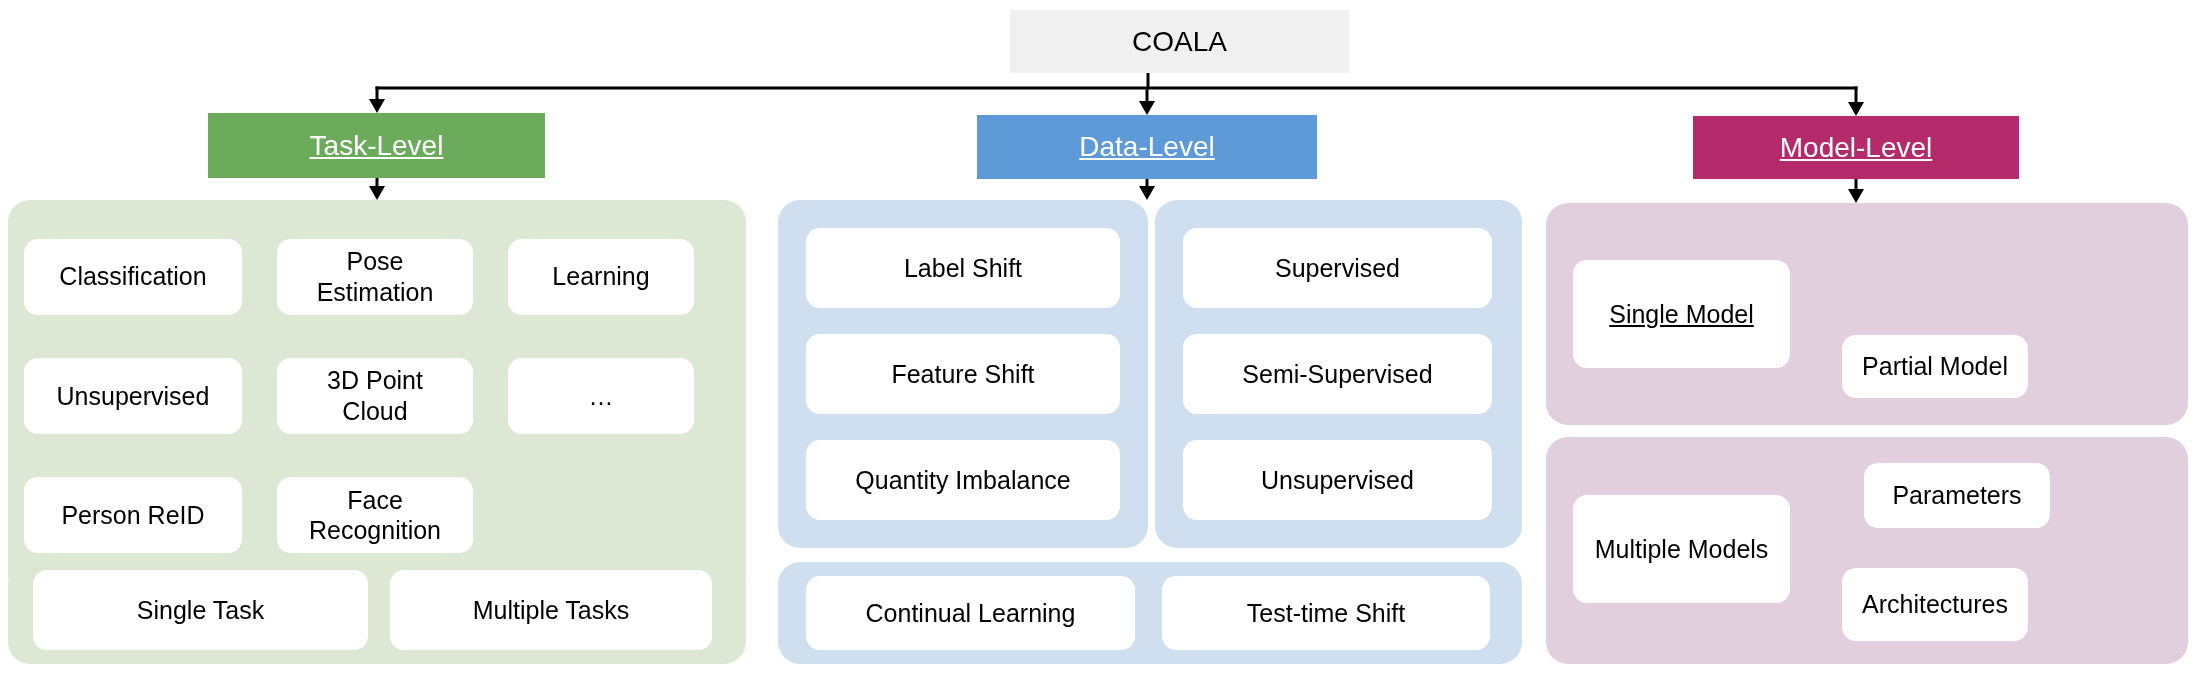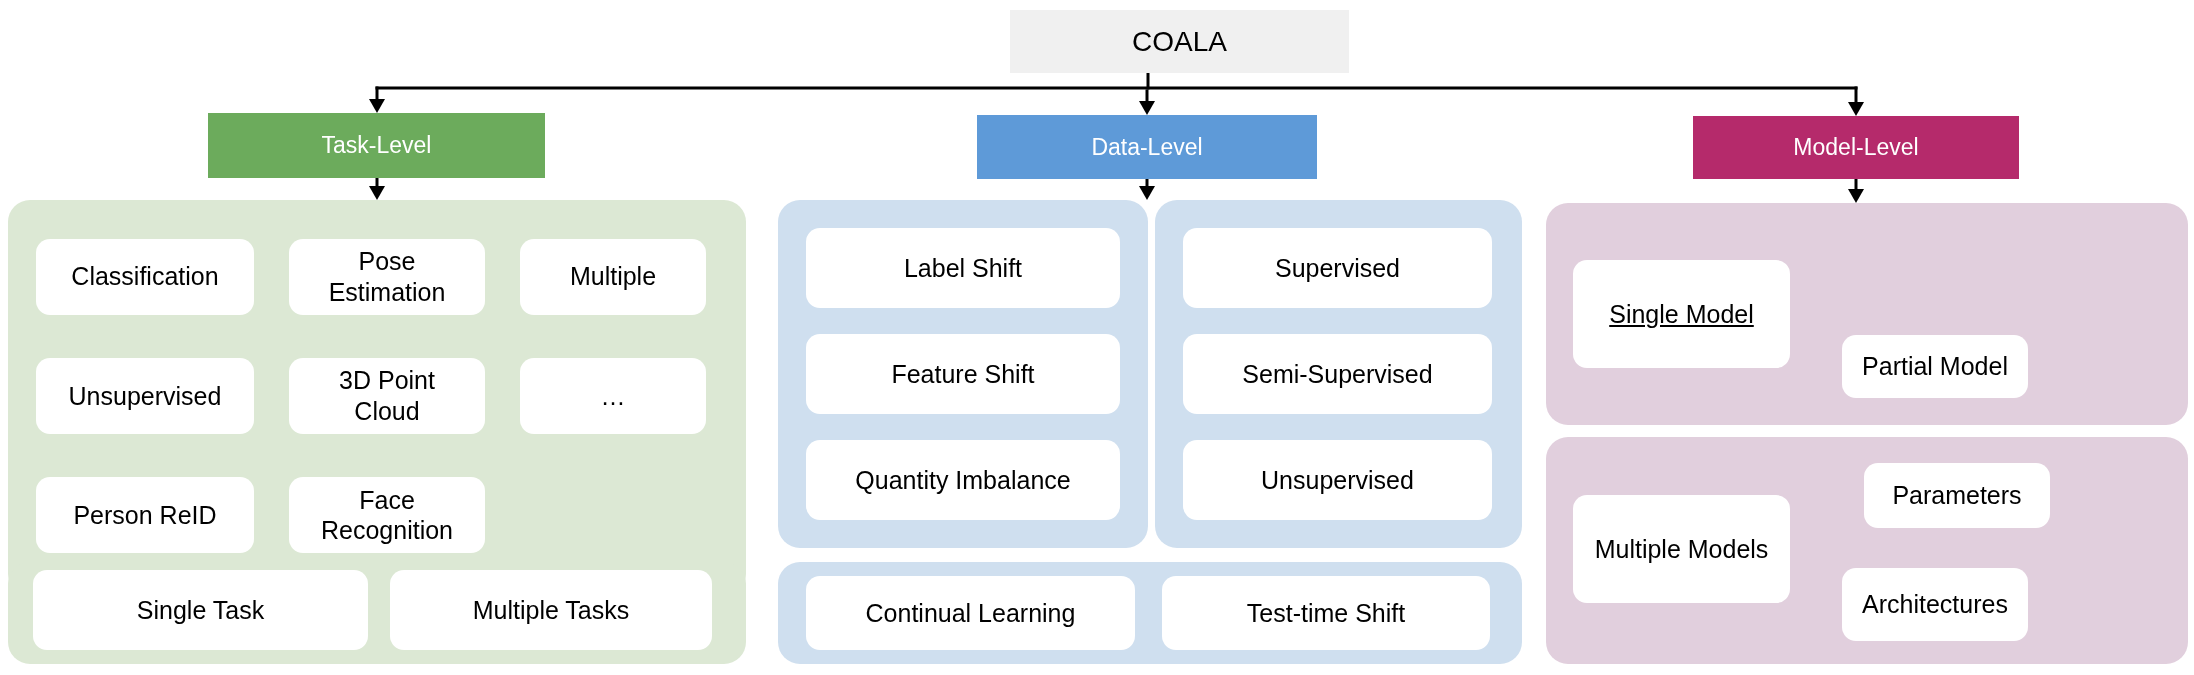--- a/index.html
+++ b/index.html
@@ -12,34 +12,34 @@
   .wires polygon{fill:#000;}
 
   .root-box{
     position:absolute;left:978px;top:10px;width:339px;height:63px;
     background:#F0F0F0;display:flex;align-items:center;justify-content:center;
     font-size:28px;
     margin-left:32px;
   }
   .lvl{
     position:absolute;display:flex;align-items:center;justify-content:center;
-    color:#fff;font-size:23px;
+    color:#fff;font-size:28px;text-decoration:underline;
   }
   .lvl-task{left:208px;top:113px;width:337px;height:65px;background:#6CAB5C;}
   .lvl-data{left:977px;top:115px;width:340px;height:64px;background:#5E9AD8;}
   .lvl-model{left:1693px;top:116px;width:326px;height:63px;background:#B52A6B;}
 
   .panel{position:absolute;border-radius:22px;box-sizing:border-box;}
   .p-green{background:#DCE8D4;}
   .p-blue{background:#CFDFEF;}
   .p-pink{background:#E1CFDD;}
 
   .panelA{left:8px;top:200px;width:738px;height:396px;
     display:grid;grid-template-columns:218px 196px 186px;grid-template-rows:1fr 1fr 1fr;
-    column-gap:35px;row-gap:12px;padding:23px 30px 27px 28px;align-items:center;}
+    column-gap:35px;row-gap:12px;padding:23px 30px 27px 16px;align-items:center;}
   .panelB{left:8px;top:562px;width:738px;height:102px;
     display:grid;grid-template-columns:335px 322px;column-gap:22px;
     padding:8px 33px 14px 25px;align-items:stretch;}
   .panelC{left:778px;top:200px;width:370px;height:348px;
     display:grid;grid-template-rows:1fr 1fr 1fr;row-gap:26px;padding:28px;align-items:stretch;}
   .panelD{left:1155px;top:200px;width:367px;height:348px;
     display:grid;grid-template-rows:1fr 1fr 1fr;row-gap:26px;padding:28px 30px 28px 28px;align-items:stretch;}
   .panelE{left:778px;top:562px;width:744px;height:102px;
     display:grid;grid-template-columns:329px 328px;column-gap:27px;
     padding:14px 32px 14px 28px;align-items:stretch;}
@@ -106,21 +106,21 @@
 
   <div class="root-box">COALA</div>
 
   <div class="lvl lvl-task">Task-Level</div>
   <div class="lvl lvl-model">Model-Level</div>
   <div class="lvl lvl-data">Data-Level</div>
 
   <div class="panel p-green panelA">
     <div class="node">Classification</div>
     <div class="node node-mid">Pose Estimation</div>
-    <div class="node">Multiple</div>
+    <div class="node">Learning</div>
     <div class="node">Unsupervised</div>
     <div class="node node-mid">3D Point Cloud</div>
     <div class="node">…</div>
     <div class="node">Person ReID</div>
     <div class="node node-mid">Face Recognition</div>
   </div>
 
   <div class="panel p-green panelB">
     <div class="node">Single Task</div>
     <div class="node">Multiple Tasks</div>

